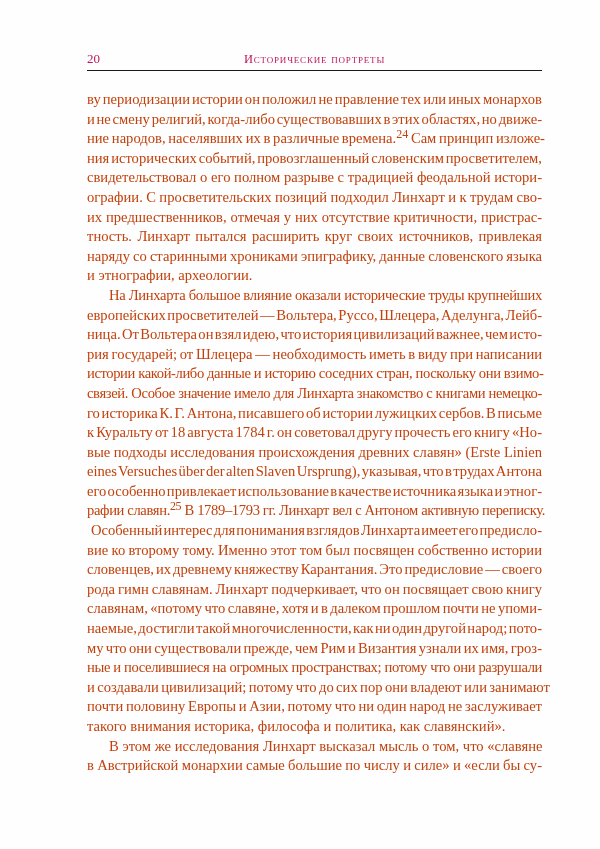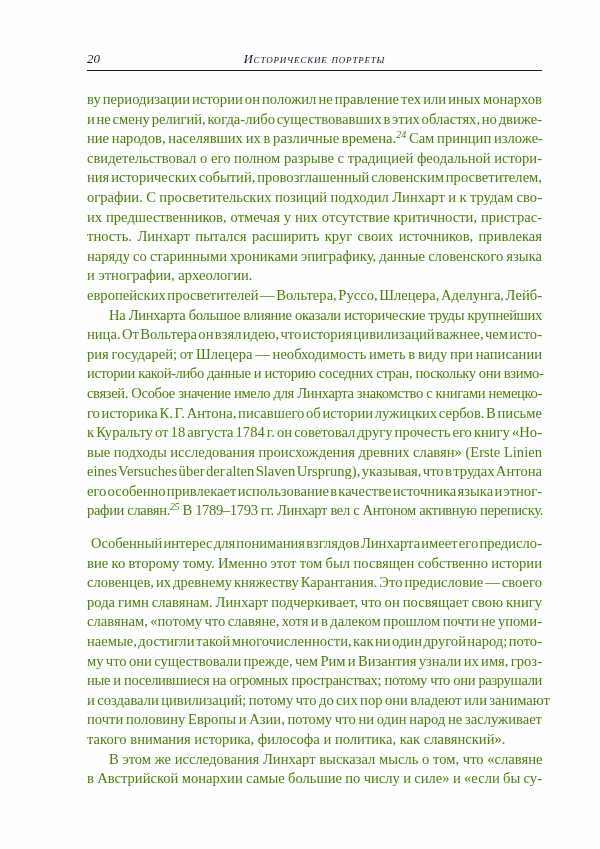--- a/index.html
+++ b/index.html
@@ -1,69 +1,69 @@
 <!DOCTYPE html>
 <html><head>
 <meta charset="utf-8">
 <style>
   html, body { margin: 0; padding: 0; background: #ffffff; }
   body { width: 600px; height: 849px; position: relative; overflow: hidden; }
   .page { position: absolute; left: 0; top: 0; width: 600px; height: 849px; background: #fefefe; }
   .running-head {
     position: absolute; left: 87px; top: 50px; width: 455px; height: 18px;
-    font-family: "DejaVu Serif", "Liberation Serif", serif; color: #0f172a; font-style: italic;
+    font-family: "DejaVu Serif", "Liberation Serif", serif; color: #be185d;
   }
   .page-number {
     position: absolute; left: 0; top: 0; font-size: 13px; line-height: 18px;
     font-family: "Liberation Serif", serif;
   }
   .running-title {
     position: absolute; left: 0; right: 0; top: 0; text-align: center;
     font-family: "Liberation Serif", serif; font-size: 12.5px; line-height: 18px;
     font-variant: small-caps; letter-spacing: 0.8px;
   }
   .head-rule {
     position: absolute; left: 87px; top: 70px; width: 455px; height: 0;
     border-top: 1.2px solid #1a1a1a;
   }
   .body-text {
     position: absolute; left: 87px; top: 90px; width: 455px;
-    font-family: "Liberation Serif", serif; font-size: 14.6px; color: #4d7c0f;
+    font-family: "Liberation Serif", serif; font-size: 14.6px; color: #c2410c;
   }
   .line {
     height: 19.6px; line-height: 19.6px; white-space: nowrap;
     text-align: justify; text-align-last: justify; overflow: visible;
   }
   .line.last { text-align-last: left; }
   .line.indent { text-indent: 22px; }
-  .line.indent-small { text-indent: 4px; margin-top: 13px; }
-  sup { font-size: 10px; line-height: 0; vertical-align: 5px; font-style: italic; }
+  .line.indent-small { text-indent: 4px; }
+  sup { font-size: 12px; line-height: 0; vertical-align: 5px; }
 </style>
 </head>
 <body>
 
 <div class="page">
   <div class="running-head">
     <span class="page-number">20</span>
     <span class="running-title">Исторические портреты</span>
   </div>
   <div class="head-rule"></div>
   <div class="body-text" id="body-text">
       <div class="line" style="white-space: nowrap; display: block; word-spacing: -1.55156px;"><span>ву периодизации истории он положил не правление тех или иных монархов</span></div>
       <div class="line" style="white-space: nowrap; display: block; word-spacing: -1.90469px;"><span>и не смену религий, когда-либо существовавших в этих областях, но движе-</span></div>
       <div class="line" style="white-space: nowrap; display: block; word-spacing: -0.925347px;"><span>ние народов, населявших их в различные времена.</span><sup>24</sup><span> Сам принцип изложе-</span></div>
+      <div class="line" style="white-space: nowrap; display: block; word-spacing: -1.83125px;"><span>ния исторических событий, провозглашенный словенским просветителем,</span></div>
       <div class="line" style="white-space: nowrap; display: block; word-spacing: 0px;"><span>свидетельствовал о его полном разрыве с традицией феодальной истори-</span></div>
-      <div class="line" style="white-space: nowrap; display: block; word-spacing: -1.83125px;"><span>ния исторических событий, провозглашенный словенским просветителем,</span></div>
       <div class="line" style="white-space: nowrap; display: block; word-spacing: -0.220486px;"><span>ографии. С просветительских позиций подходил Линхарт и к трудам сво-</span></div>
       <div class="line" style="white-space: nowrap; display: block; word-spacing: 0px;"><span>их предшественников, отмечая у них отсутствие критичности, пристрас-</span></div>
       <div class="line" style="white-space: nowrap; display: block; word-spacing: 0px;"><span>тность. Линхарт пытался расширить круг своих источников, привлекая</span></div>
       <div class="line" style="white-space: nowrap; display: block; word-spacing: -0.604911px;"><span>наряду со старинными хрониками эпиграфику, данные словенского языка</span></div>
       <div class="line last"><span>и этнографии, археологии.</span></div>
+      <div class="line indent" style="white-space: nowrap; display: block; letter-spacing: -0.324519px; word-spacing: 0px;"><span>На Линхарта большое влияние оказали исторические труды крупнейших</span></div>
       <div class="line" style="white-space: nowrap; display: block; word-spacing: -2.04688px;"><span>европейских просветителей — Вольтера, Руссо, Шлецера, Аделунга, Лейб-</span></div>
-      <div class="line indent" style="white-space: nowrap; display: block; letter-spacing: -0.324519px; word-spacing: 0px;"><span>На Линхарта большое влияние оказали исторические труды крупнейших</span></div>
       <div class="line" style="white-space: nowrap; display: block; word-spacing: -2.30256px;"><span>ница. От Вольтера он взял идею, что история цивилизаций важнее, чем исто-</span></div>
       <div class="line" style="white-space: nowrap; display: block; word-spacing: -0.91875px;"><span>рия государей; от Шлецера — необходимость иметь в виду при написании</span></div>
       <div class="line" style="white-space: nowrap; display: block; letter-spacing: -0.388889px; word-spacing: 0px;"><span>истории какой-либо данные и историю соседних стран, поскольку они взимо-</span></div>
       <div class="line" style="white-space: nowrap; display: block; letter-spacing: -0.359375px; word-spacing: 0px;"><span>связей. Особое значение имело для Линхарта знакомство с книгами немецко-</span></div>
       <div class="line" style="white-space: nowrap; display: block; word-spacing: -1.97585px;"><span>го историка К. Г. Антона, писавшего об истории лужицких сербов. В письме</span></div>
       <div class="line" style="white-space: nowrap; display: block; word-spacing: -1.54447px;"><span>к Куральту от 18 августа 1784 г. он советовал другу прочесть его книгу «Но-</span></div>
       <div class="line" style="white-space: nowrap; display: block; word-spacing: -0.0625px;"><span>вые подходы исследования происхождения древних славян» (Erste Linien</span></div>
       <div class="line" style="white-space: nowrap; display: block; word-spacing: -2.28409px;"><span>eines Versuches über der alten Slaven Ursprung), указывая, что в трудах Антона</span></div>
       <div class="line" style="white-space: nowrap; display: block; word-spacing: -2.44097px;"><span>его особенно привлекает использование в качестве источника языка и этног-</span></div>
       <div class="line" style="white-space: nowrap; display: block; letter-spacing: -0.360873px; word-spacing: 0px;"><span>рафии славян.</span><sup>25</sup><span> В 1789–1793 гг. Линхарт вел с Антоном активную переписку.</span></div>

